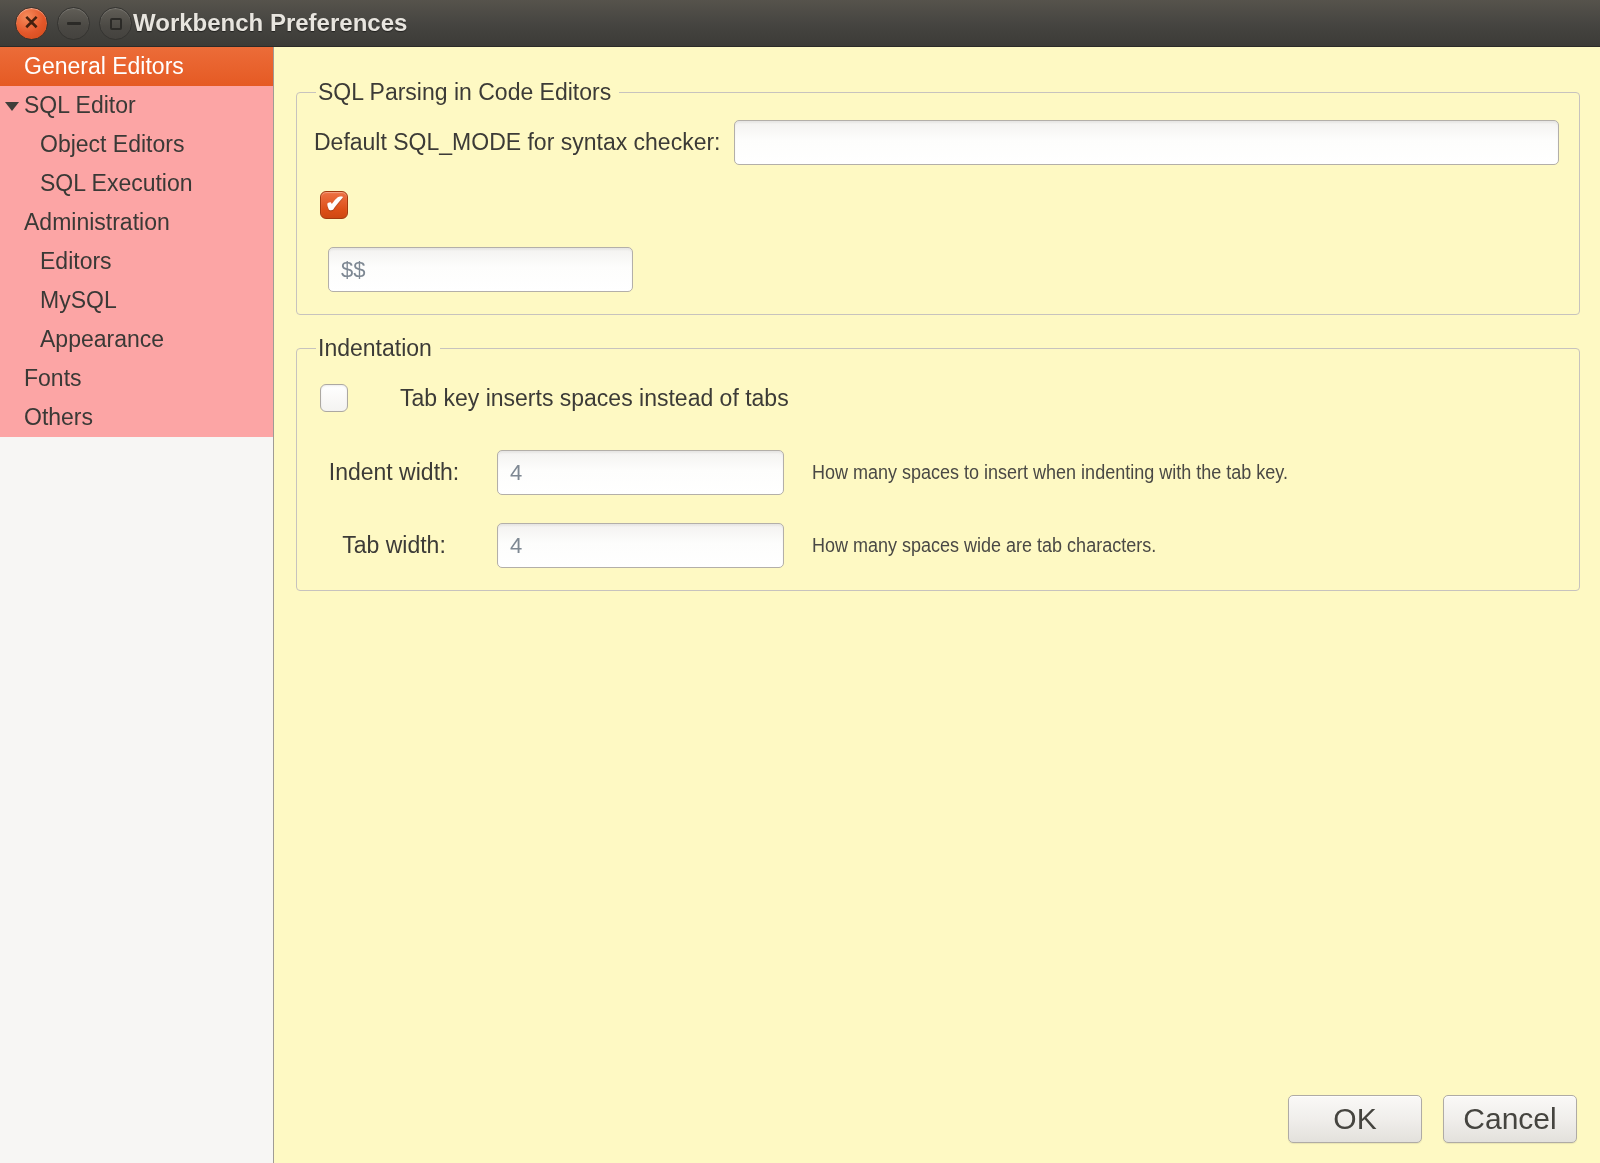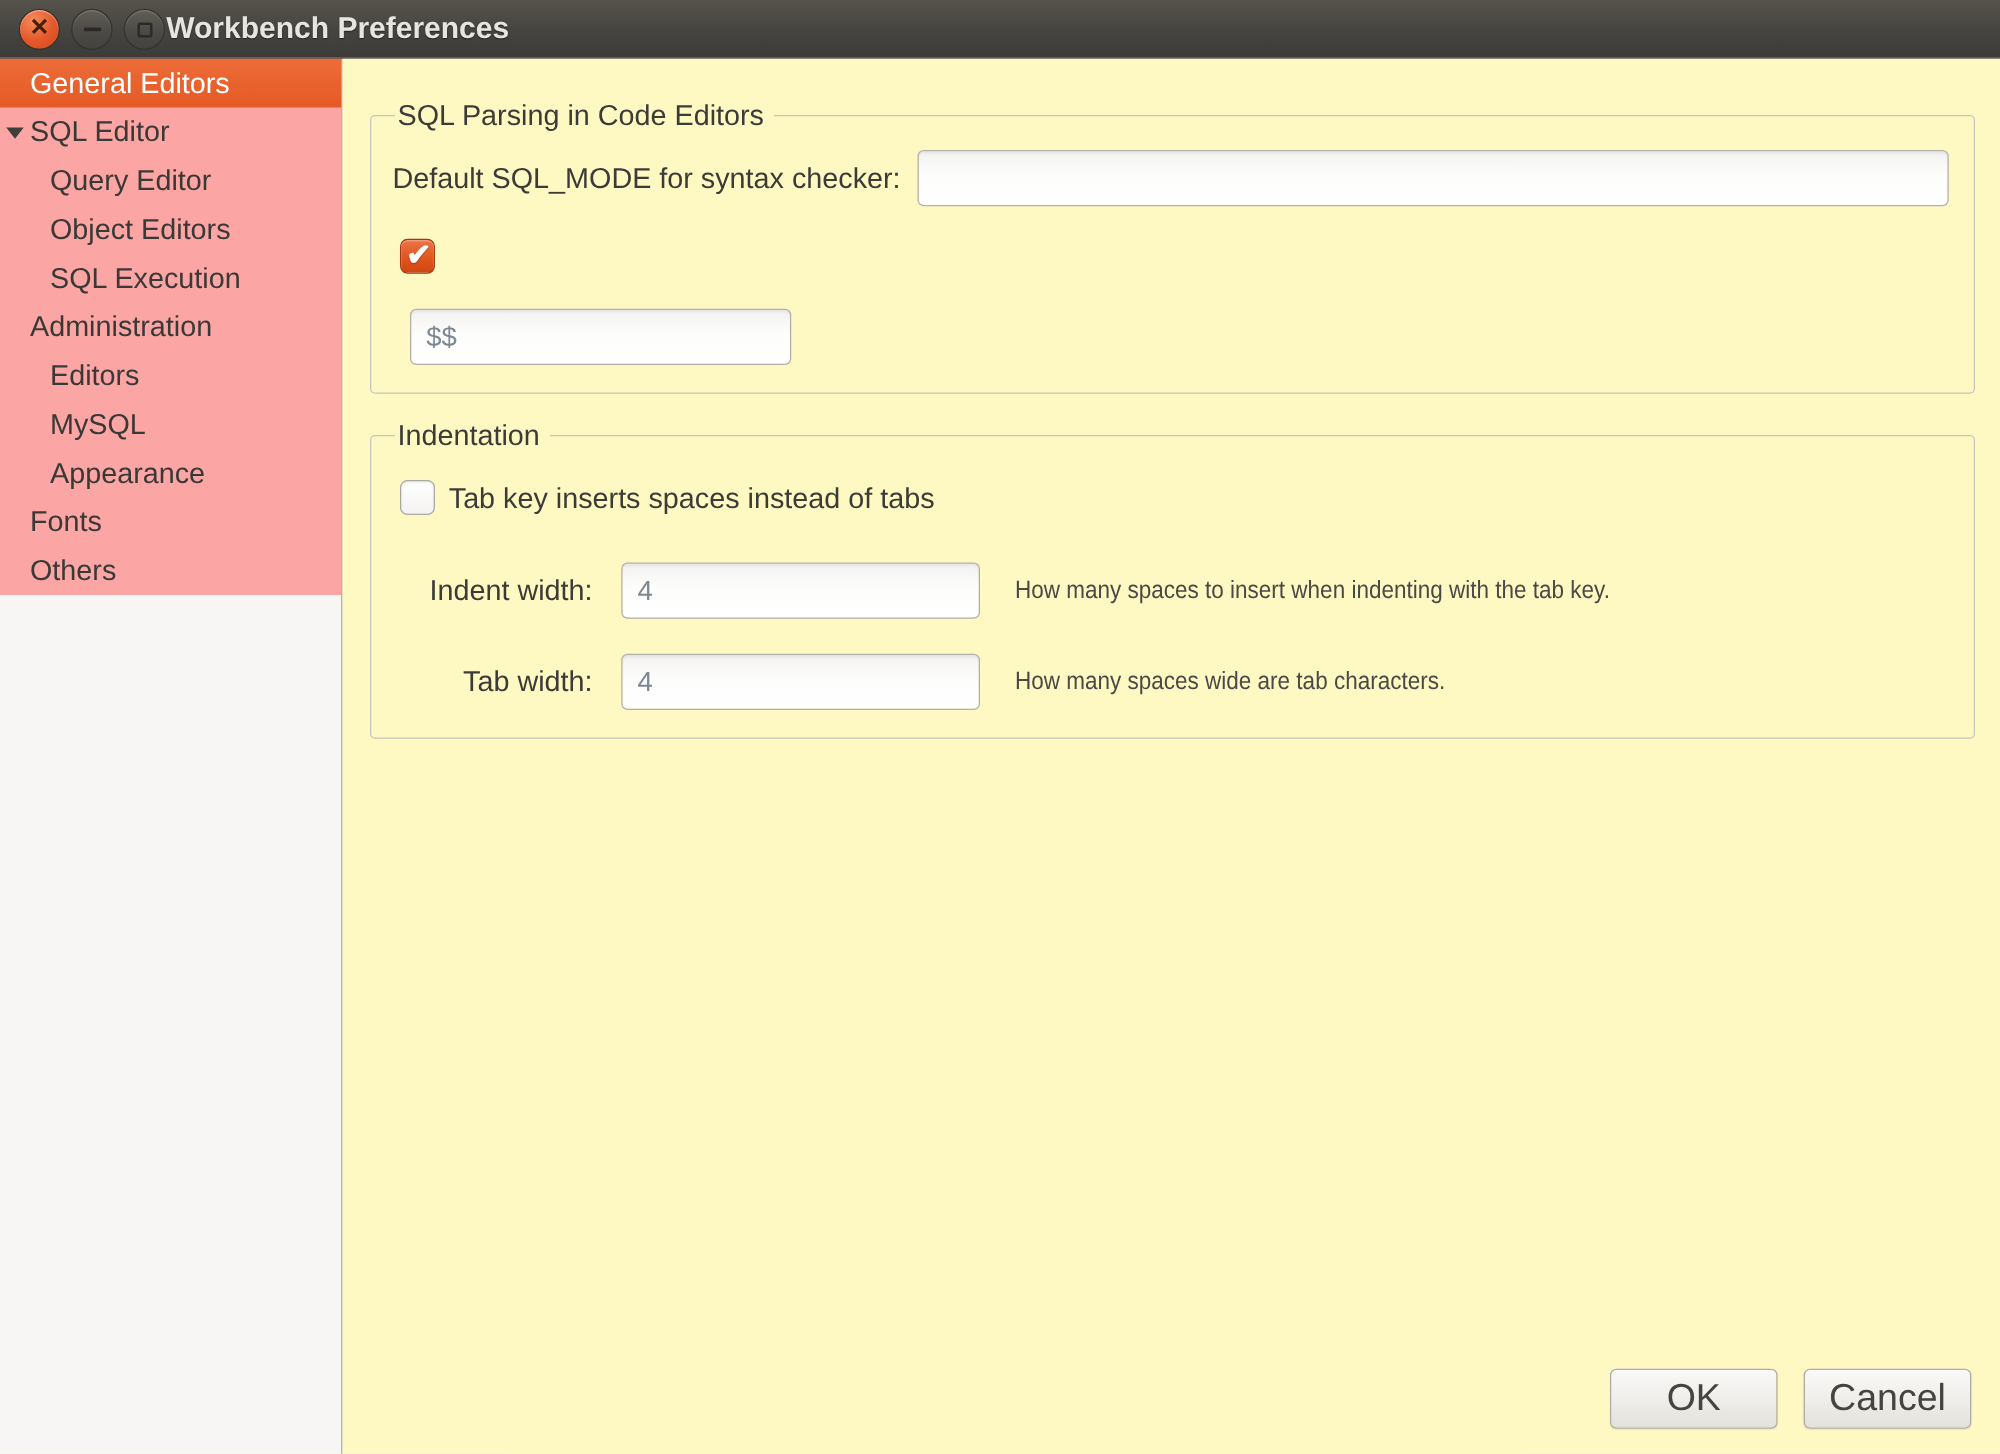--- a/index.html
+++ b/index.html
@@ -124,25 +124,25 @@
   .checkbox.checked::after {
     content:"✔"; position:absolute; left:4px; top:-2px;
     color:#FFFFFF; font-size:24px; font-weight:bold;
     text-shadow:0 1px 1px rgba(0,0,0,.25);
   }
   .checkbox-label { margin-left:11px; font-size:23px; color:#3C3B37; }
 
   .row-delimiter { margin-top:28px; }
   .row-delimiter .entry { width:305px; margin-left:14px; }
 
-  .row-tabkey { margin-top:22px; margin-left:6px; }
+  .row-tabkey { margin-top:22px; margin-left:6px;gap:41px; }
 
   .num-row { margin-top:38px; }
   .num-row.tab { margin-top:28px; }
-  .num-label { width:160px; text-align:right; font-size:23px; color:#3C3B37; white-space:nowrap; }
+  .num-label { width:160px; text-align:center; font-size:23px; color:#3C3B37; white-space:nowrap; }
   .num-entry { width:287px; margin-left:23px; }
   .help-text {
     margin-left:28px; font-size:20px; color:#4A4945;
     white-space:nowrap; transform:scaleX(.9); transform-origin:left center;
   }
 
   
   .button-bar {
     position:absolute; right:23px; bottom:20px;
     display:flex; gap:21px;
@@ -180,23 +180,20 @@
     <div class="sidebar">
       <div class="tree-items">
           <div class="tree-item level-0 selected">
             <span class="tree-label">General Editors</span>
           </div>
           <div class="tree-item level-0">
             <span class="tree-arrow"></span>
             <span class="tree-label">SQL Editor</span>
           </div>
           <div class="tree-item level-1">
-            <span class="tree-label">Query Editor</span>
-          </div>
-          <div class="tree-item level-1">
             <span class="tree-label">Object Editors</span>
           </div>
           <div class="tree-item level-1">
             <span class="tree-label">SQL Execution</span>
           </div>
           <div class="tree-item level-0">
             <span class="tree-label">Administration</span>
           </div>
           <div class="tree-item level-1">
             <span class="tree-label">Editors</span>

